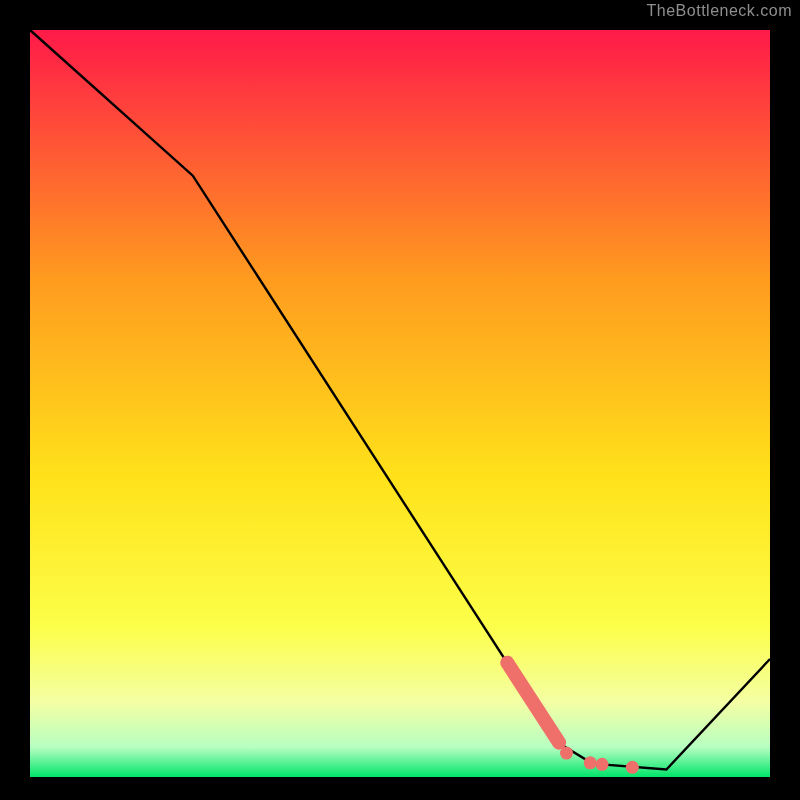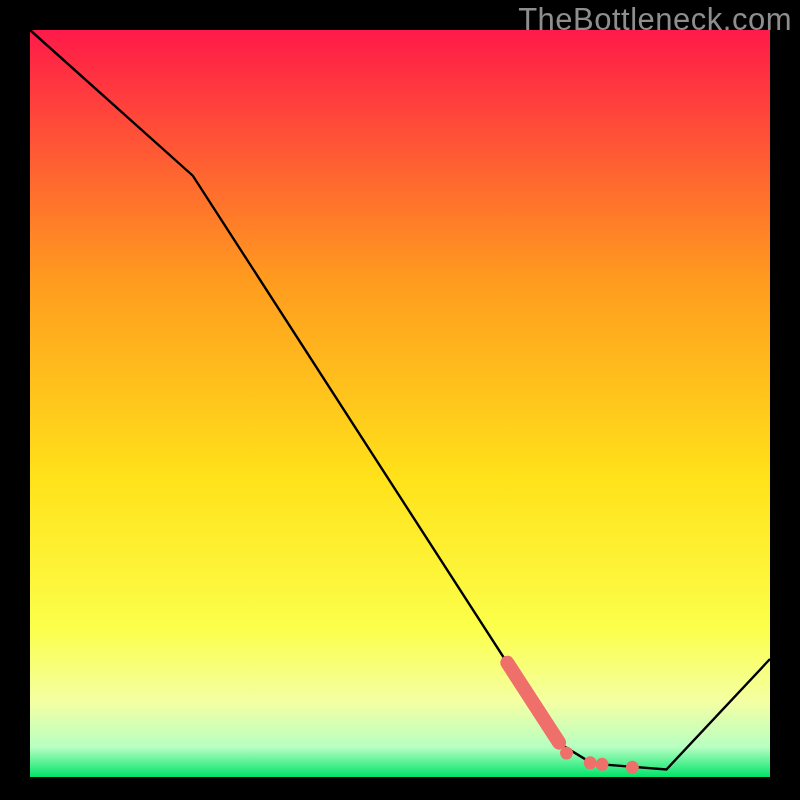--- a/index.html
+++ b/index.html
@@ -19,21 +19,21 @@
   svg.chart {
     position: absolute;
     left: 0;
     top: 0;
   }
   .watermark {
     position: absolute;
     top: 2px;
     right: 8px;
     font-family: Arial, Helvetica, sans-serif;
-    font-size: 31px;
+    font-size: 16px;
     font-weight: 500;
     color: #8e8e8e;
     letter-spacing: 0.5px;
     user-select: none;
   }
 </style>
 </head>
 <body>
 
 <div class="stage">

